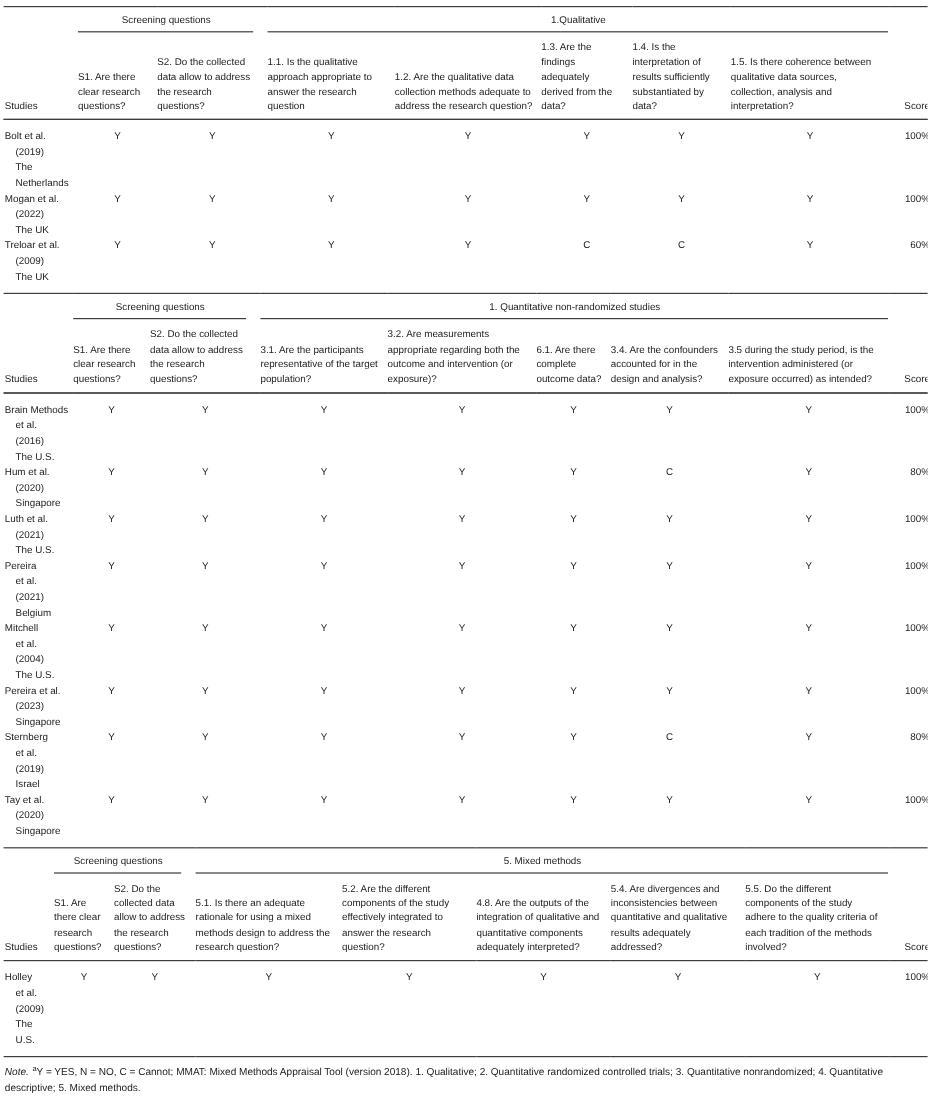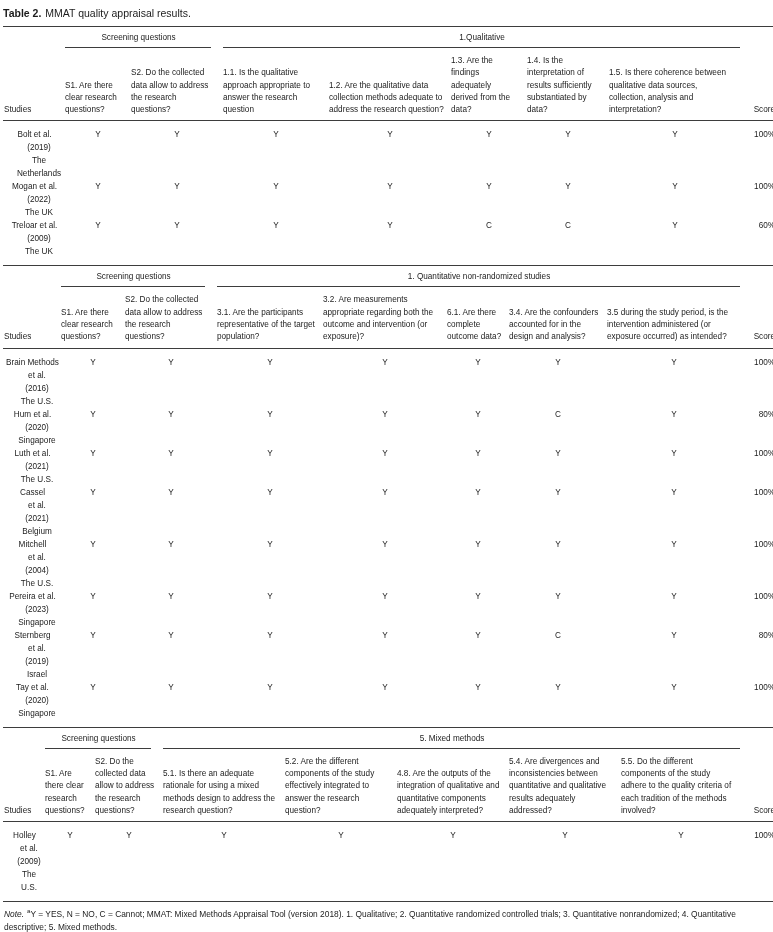--- a/index.html
+++ b/index.html
@@ -43,36 +43,33 @@
   tr.hrow td.studh { padding-left:1px; }
   tr.hrow td.scoreh { text-align:right; padding-right:1px; padding-left:0; }
 
   
   tbody td {
     vertical-align:top; font-size:8.2px; line-height:13px;
     text-align:center; padding:0;
   }
   tbody tr:first-child td { padding-top:7px; }
   tbody tr:last-child td { padding-bottom:7px; }
-  tbody td.study { text-align:center; padding-left:1px; }
+  tbody td.study { text-align:left; padding-left:1px; }
   tbody td.score { text-align:right; padding-right:1px; }
   .sline { display:block; }
   .sline.cont { padding-left:9px; }
 
   .note { font-size:8.4px; line-height:12.6px; padding:6px 1px 10px 1px; color:#1c1c1c; }
   .note .nlabel { font-style:italic; padding-right:3px; }
   .note sup { font-size:6.2px; line-height:0; }
 </style>
 </head>
 <body>
 
 <div class="page">
-  <div class="title">
-    <span class="tnum">Table 2.</span><span>MMAT quality appraisal results.</span>
-  </div>
 
   <div id="tables">
       <table class="mmat">
         <colgroup>
           <col style="width: 62px;">
           <col style="width: 66px;">
           <col style="width: 92px;">
           <col style="width: 106px;">
           <col style="width: 122px;">
           <col style="width: 76px;">
@@ -229,21 +226,21 @@
             <td>Y</td>
             <td>Y</td>
             <td>Y</td>
             <td>Y</td>
             <td>Y</td>
             <td>Y</td>
             <td class="score">100%</td>
           </tr>
           <tr>
             <td class="study">
-              <span class="sline">Cassel</span>
+              <span class="sline">Pereira</span>
               <span class="sline cont">et al.</span>
               <span class="sline cont">(2021)</span>
               <span class="sline cont">Belgium</span>
             </td>
             <td>Y</td>
             <td>Y</td>
             <td>Y</td>
             <td>Y</td>
             <td>Y</td>
             <td>Y</td>

